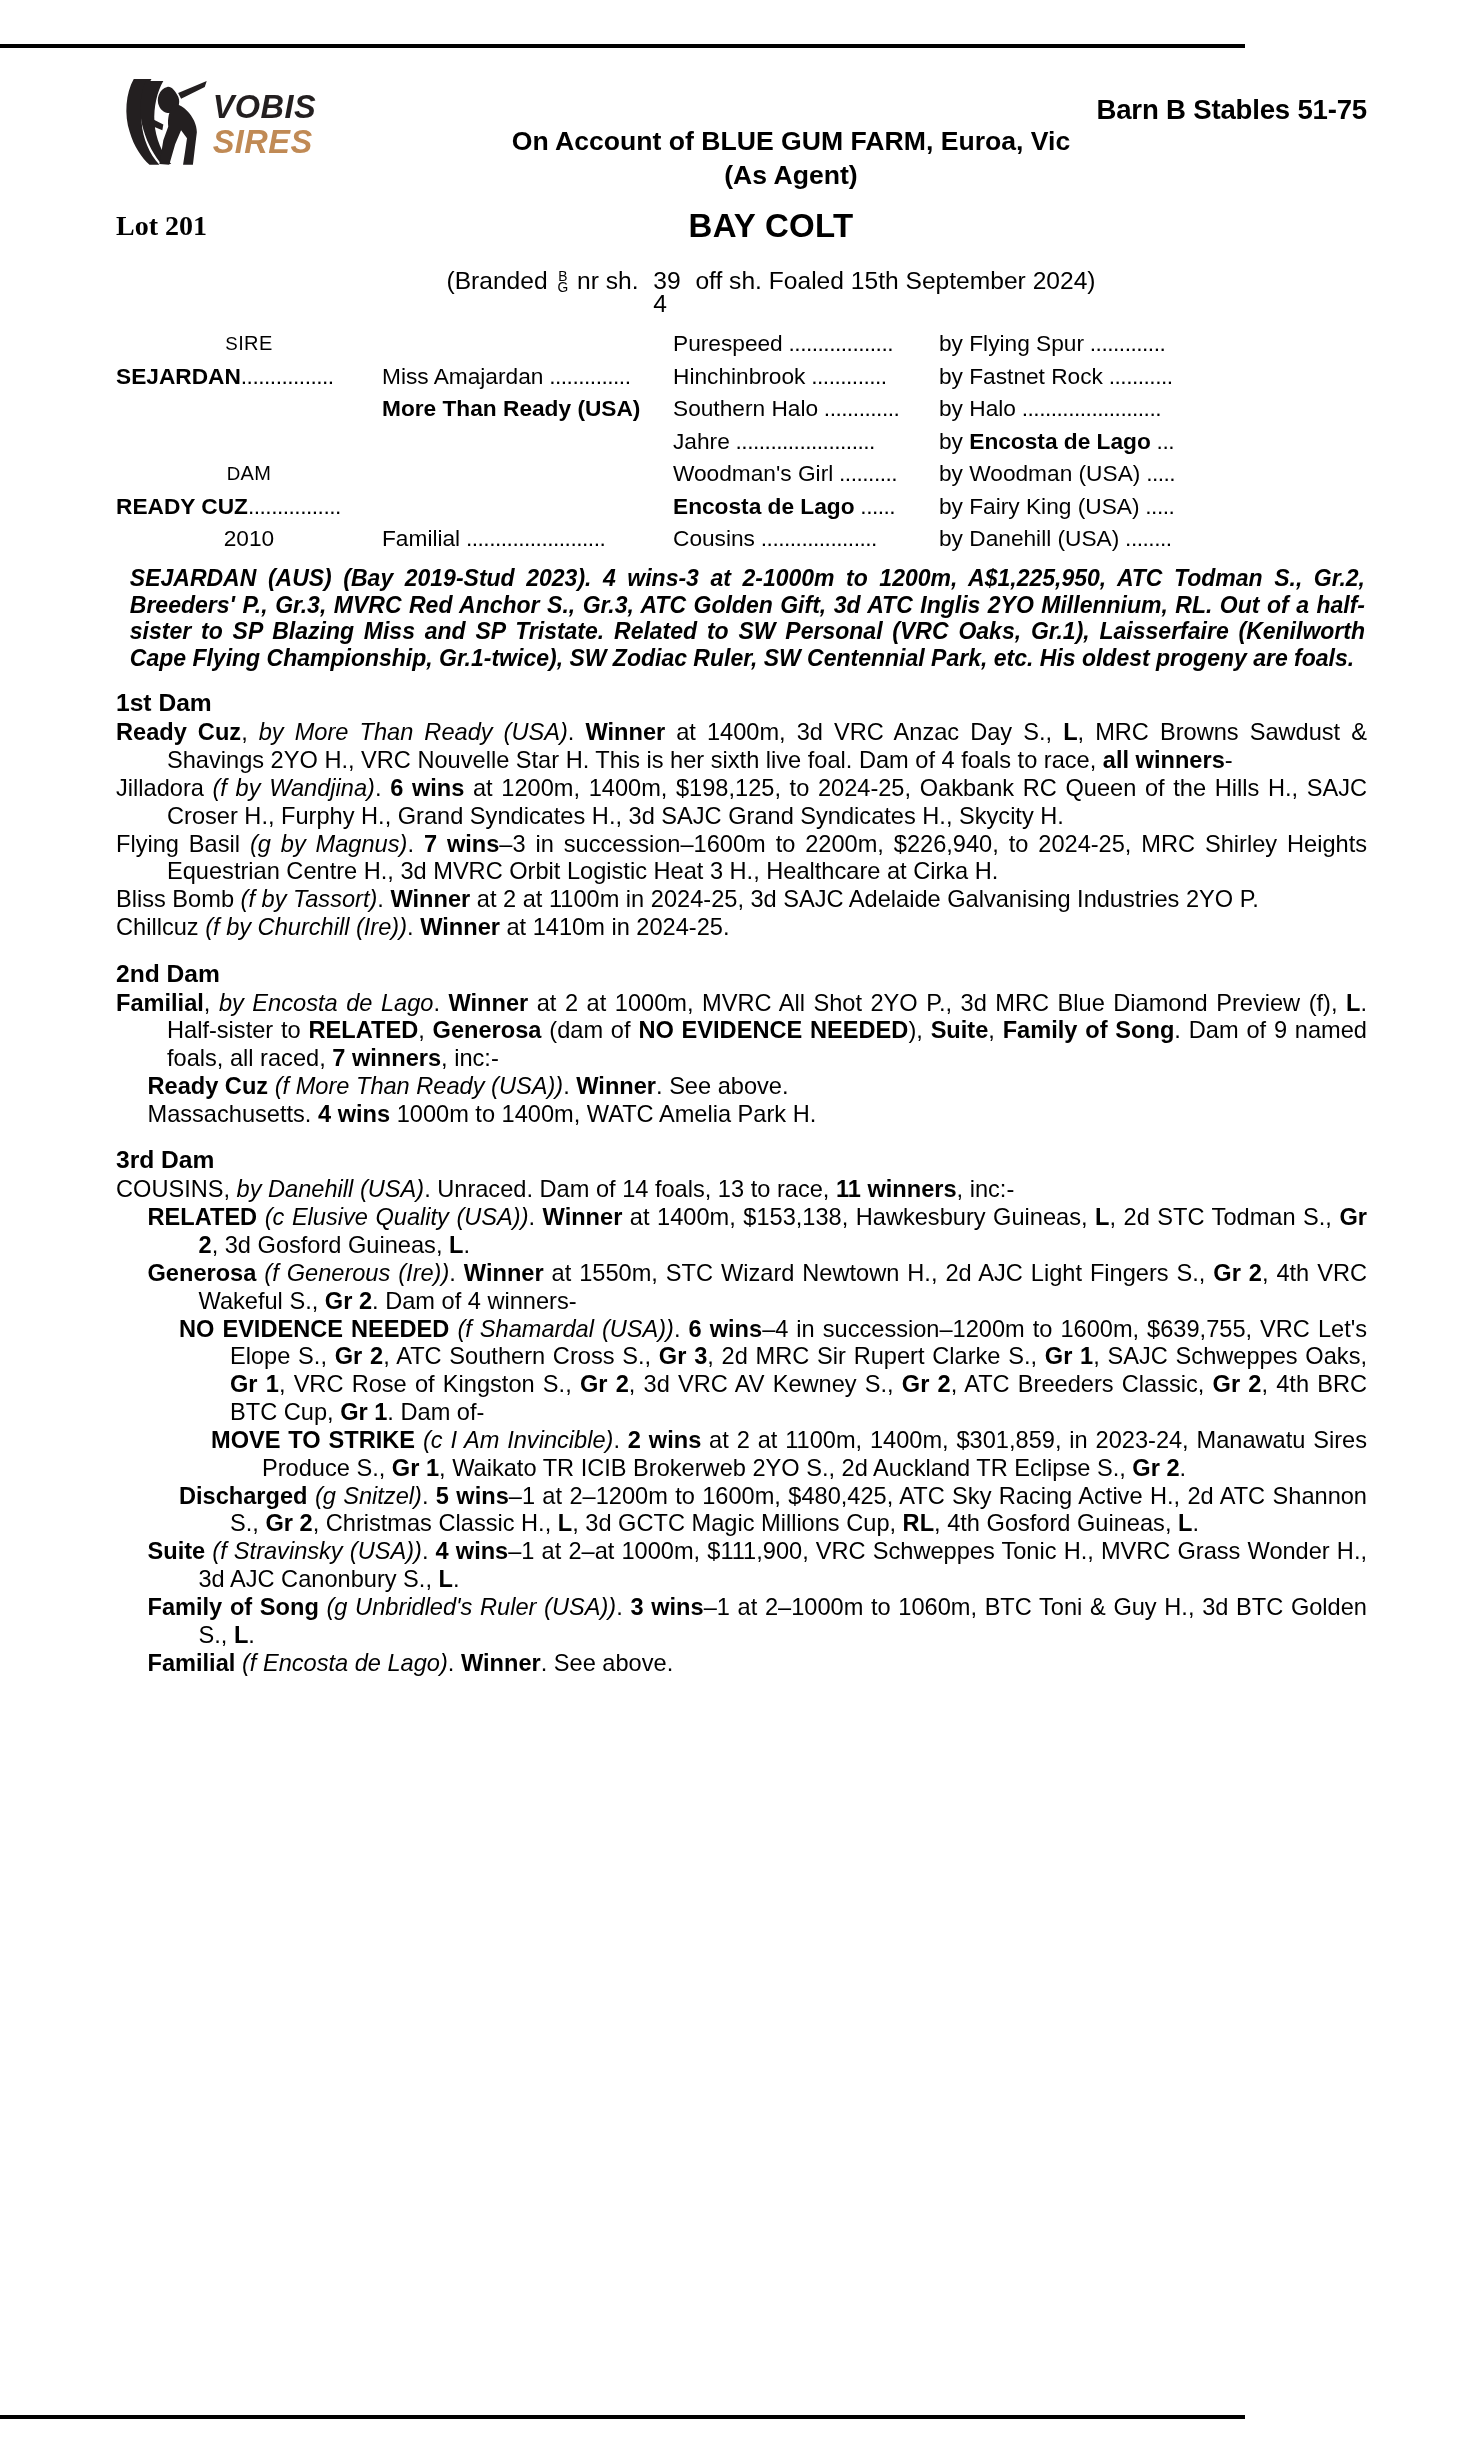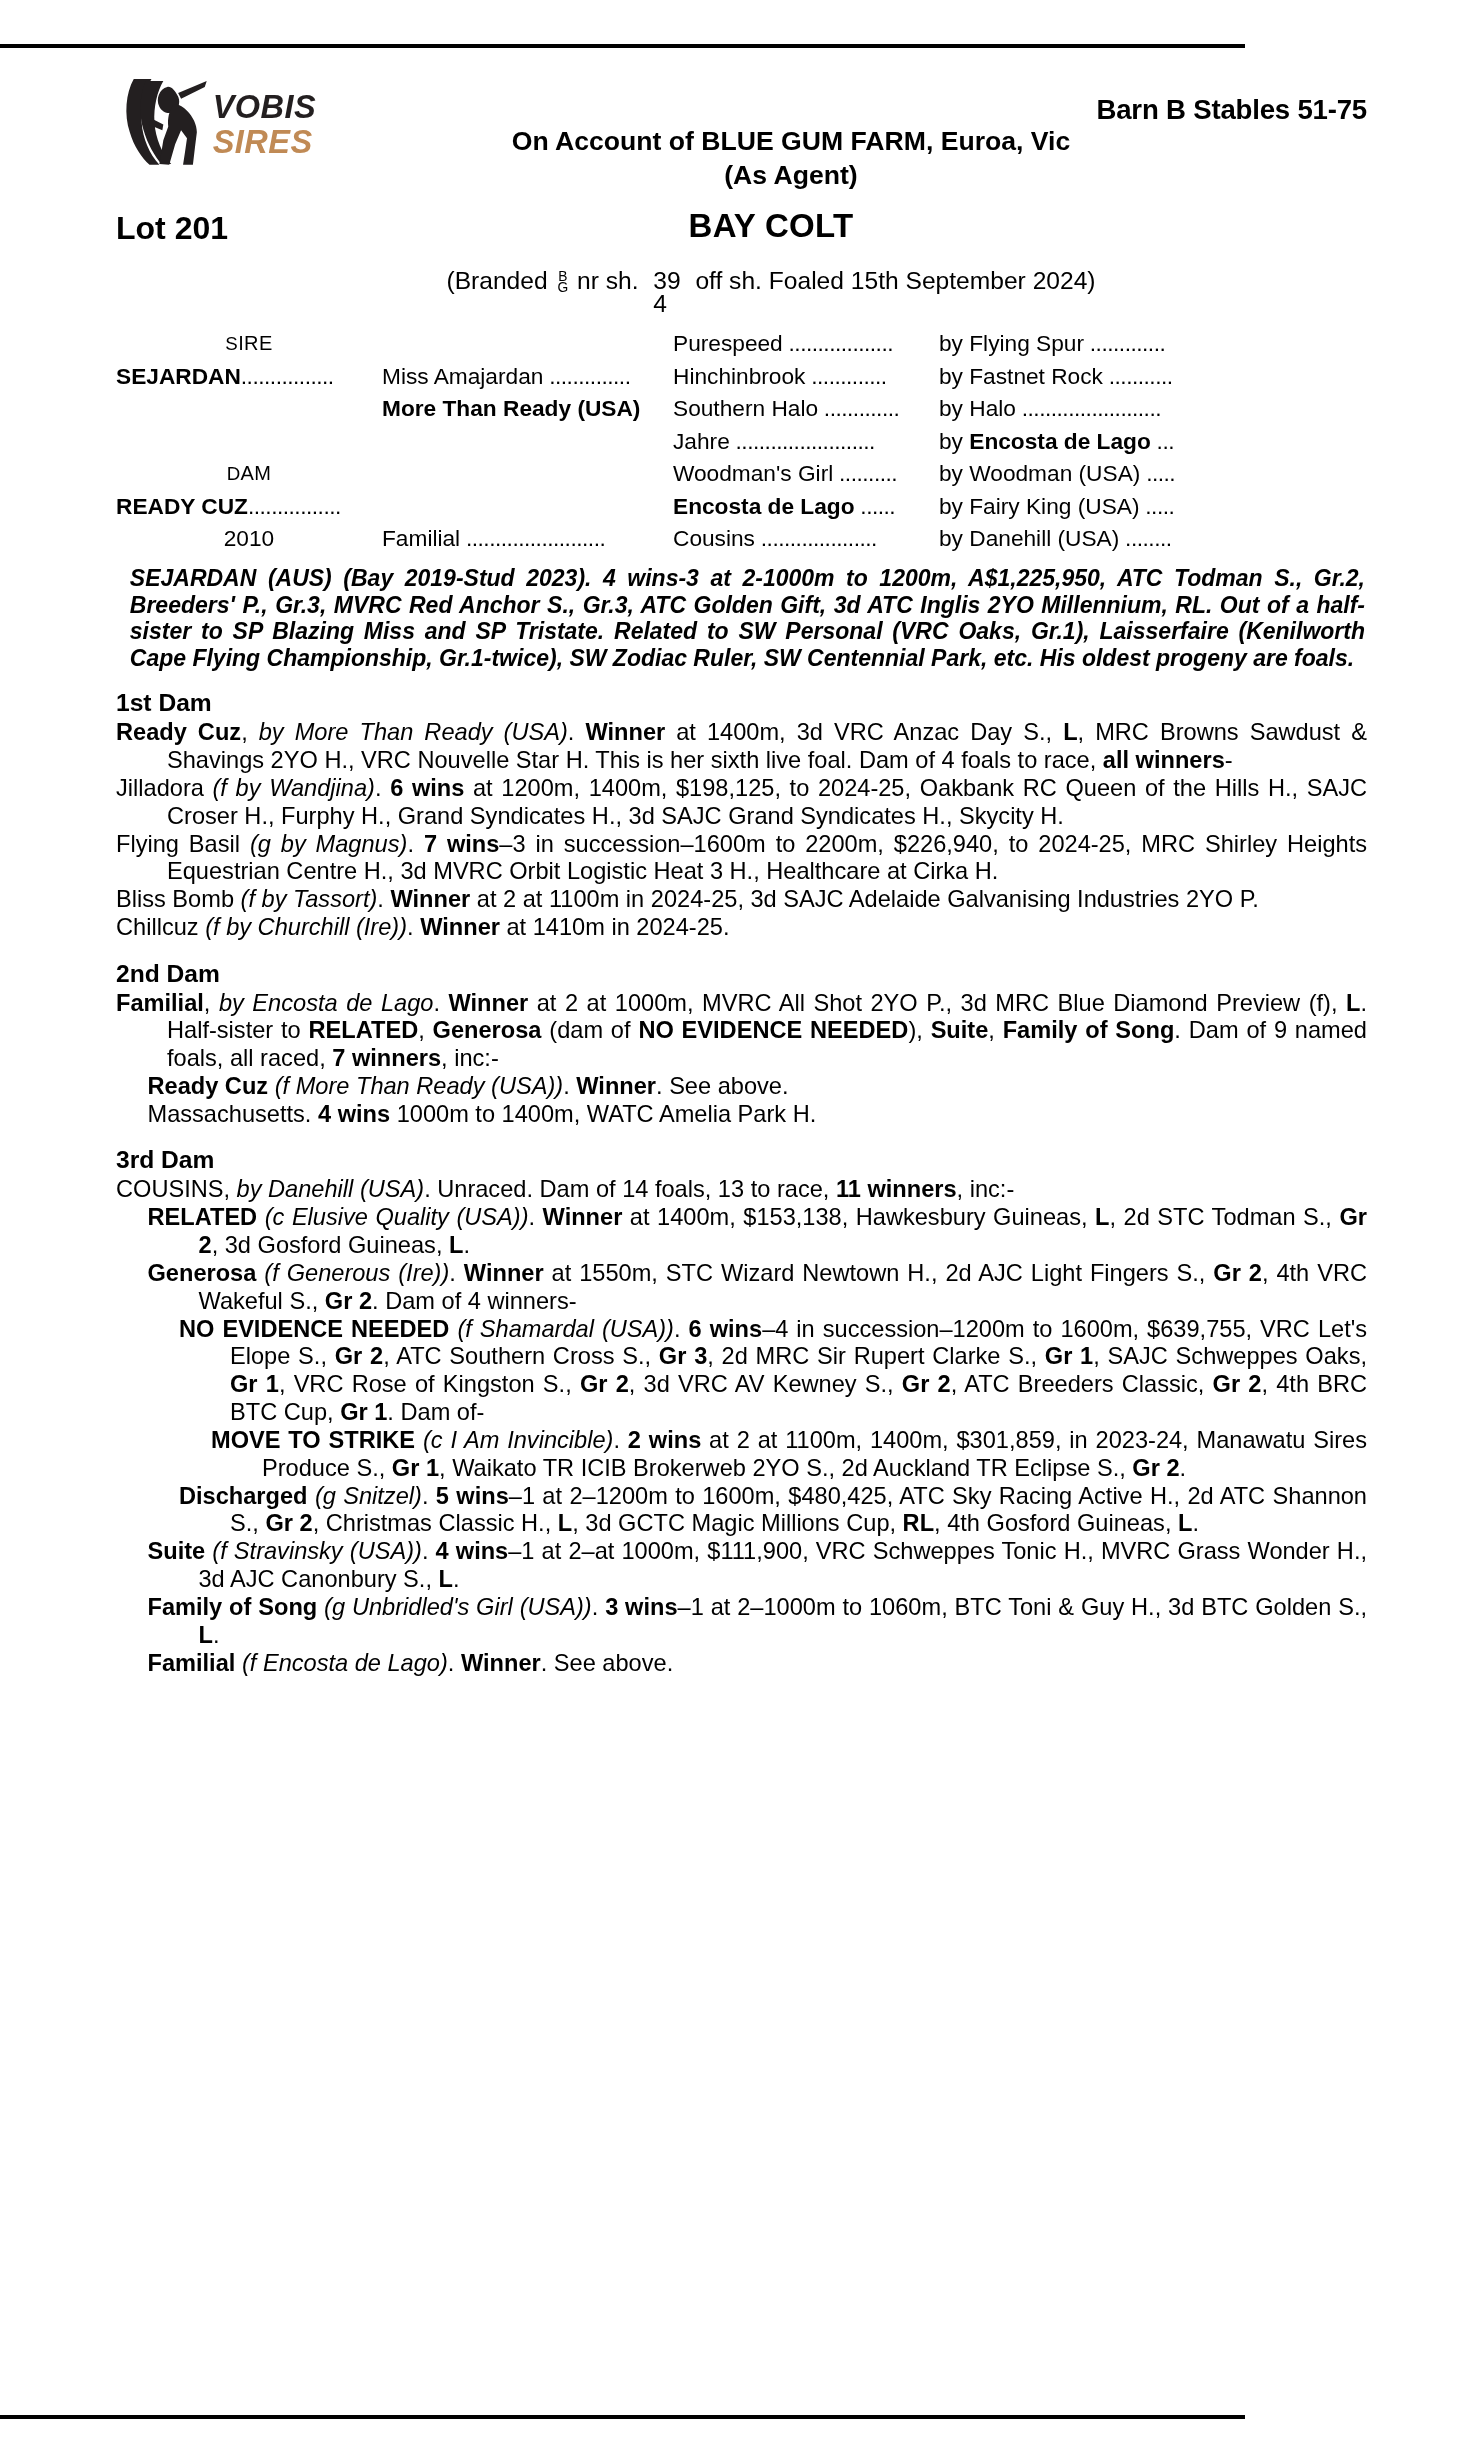--- a/index.html
+++ b/index.html
@@ -87,21 +87,22 @@
   .title-row {
     position: relative;
     height: 47px;
     margin-top: 27.6px;
   }
   .lot {
     position: absolute;
     left: 0;
     top: 3.9px;
     font-weight: bold;
-    font-size: 32px;
+    font-size: 28px;
+    font-family: Liberation Serif, serif;
   }
   .sex {
     position: absolute;
     left: 0; right: 0;
     top: 0;
     text-align: center;
     font-weight: bold;
     font-size: 33px;
     letter-spacing: 0.3px;
     padding-left: 59px;
@@ -319,19 +320,19 @@
         <div class="entry lvl1"><b>Ready Cuz</b> <i>(f More Than Ready (USA))</i>. <b>Winner</b>. See above.</div>
         <div class="entry lvl1">Massachusetts. <b>4 wins</b> 1000m to 1400m, WATC Amelia Park H.</div>
         <div class="dam-head">3rd Dam</div>
         <div class="entry lvl0">COUSINS, <i>by Danehill (USA)</i>. Unraced. Dam of 14 foals, 13 to race, <b>11 winners</b>, inc:-</div>
         <div class="entry lvl1"><b>RELATED</b> <i>(c Elusive Quality (USA))</i>. <b>Winner</b> at 1400m, $153,138, Hawkesbury Guineas, <b>L</b>, 2d STC Todman S., <b>Gr 2</b>, 3d Gosford Guineas, <b>L</b>.</div>
         <div class="entry lvl1"><b>Generosa</b> <i>(f Generous (Ire))</i>. <b>Winner</b> at 1550m, STC Wizard Newtown H., 2d AJC Light Fingers S., <b>Gr 2</b>, 4th VRC Wakeful S., <b>Gr 2</b>. Dam of 4 winners-</div>
         <div class="entry lvl2"><b>NO EVIDENCE NEEDED</b> <i>(f Shamardal (USA))</i>. <b>6 wins</b>–4 in succession–1200m to 1600m, $639,755, VRC Let's Elope S., <b>Gr 2</b>, ATC Southern Cross S., <b>Gr 3</b>, 2d MRC Sir Rupert Clarke S., <b>Gr 1</b>, SAJC Schweppes Oaks, <b>Gr 1</b>, VRC Rose of Kingston S., <b>Gr 2</b>, 3d VRC AV Kewney S., <b>Gr 2</b>, ATC Breeders Classic, <b>Gr 2</b>, 4th BRC BTC Cup, <b>Gr 1</b>. Dam of-</div>
         <div class="entry lvl3"><b>MOVE TO STRIKE</b> <i>(c I Am Invincible)</i>. <b>2 wins</b> at 2 at 1100m, 1400m, $301,859, in 2023-24, Manawatu Sires Produce S., <b>Gr 1</b>, Waikato TR ICIB Brokerweb 2YO S., 2d Auckland TR Eclipse S., <b>Gr 2</b>.</div>
         <div class="entry lvl2"><b>Discharged</b> <i>(g Snitzel)</i>. <b>5 wins</b>–1 at 2–1200m to 1600m, $480,425, ATC Sky Racing Active H., 2d ATC Shannon S., <b>Gr 2</b>, Christmas Classic H., <b>L</b>, 3d GCTC Magic Millions Cup, <b>RL</b>, 4th Gosford Guineas, <b>L</b>.</div>
         <div class="entry lvl1"><b>Suite</b> <i>(f Stravinsky (USA))</i>. <b>4 wins</b>–1 at 2–at 1000m, $111,900, VRC Schweppes Tonic H., MVRC Grass Wonder H., 3d AJC Canonbury S., <b>L</b>.</div>
-        <div class="entry lvl1"><b>Family of Song</b> <i>(g Unbridled's Girl (USA))</i>. <b>3 wins</b>–1 at 2–1000m to 1060m, BTC Toni &amp; Guy H., 3d BTC Golden S., <b>L</b>.</div>
+        <div class="entry lvl1"><b>Family of Song</b> <i>(g Unbridled's Ruler (USA))</i>. <b>3 wins</b>–1 at 2–1000m to 1060m, BTC Toni &amp; Guy H., 3d BTC Golden S., <b>L</b>.</div>
         <div class="entry lvl1"><b>Familial</b> <i>(f Encosta de Lago)</i>. <b>Winner</b>. See above.</div>
       </div>
 
   </div>
 </div>
 
 
 </body></html>

